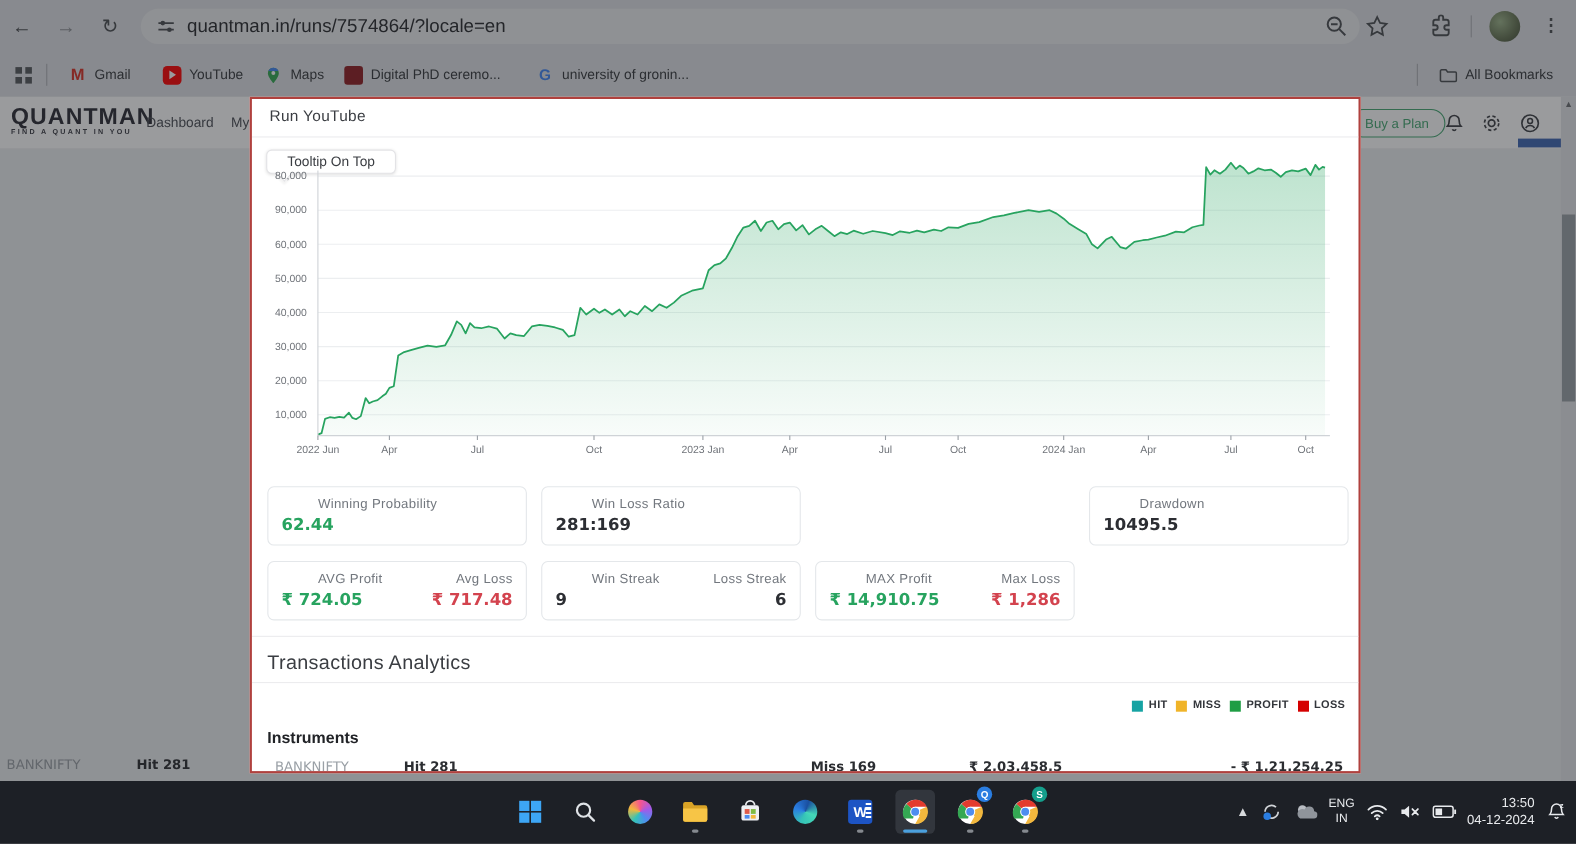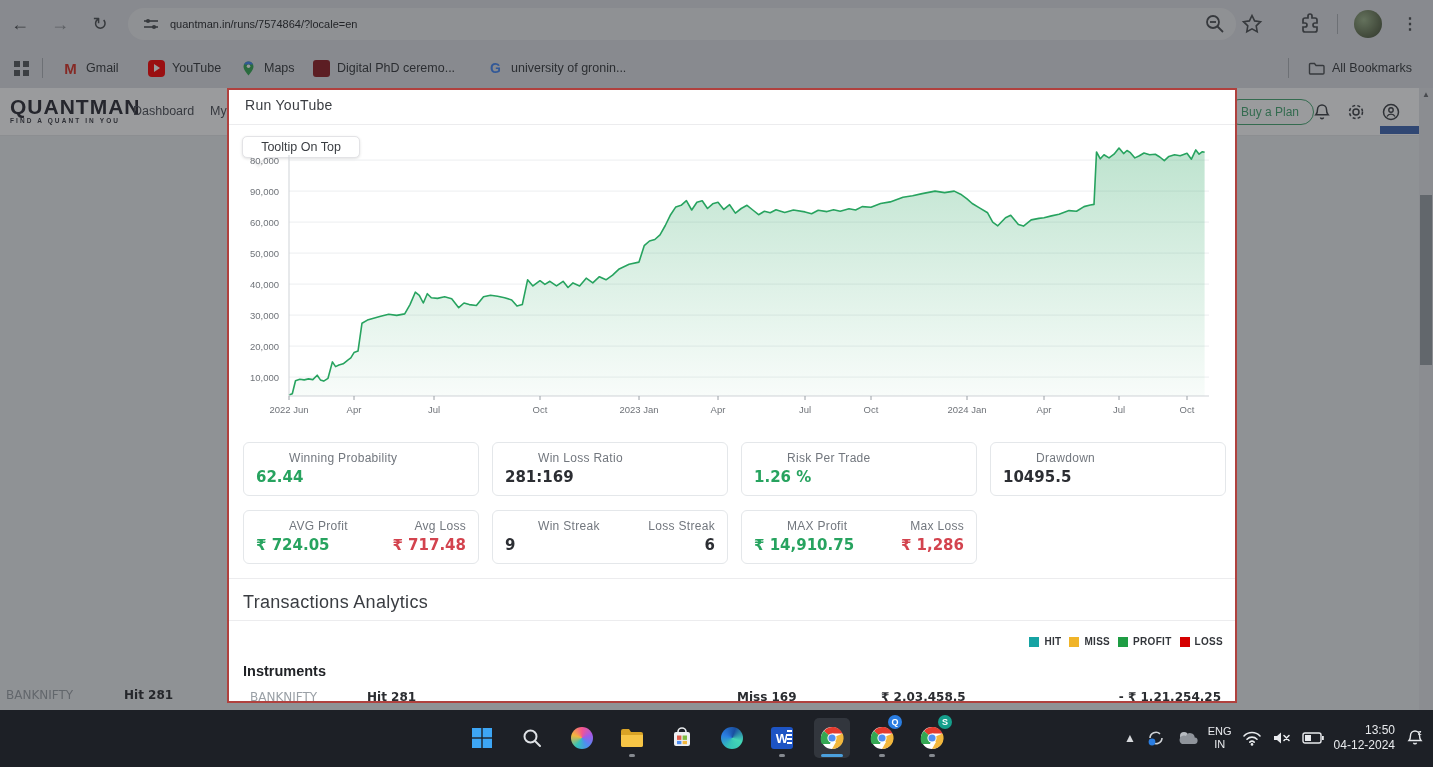--- a/index.html
+++ b/index.html
@@ -6,21 +6,21 @@
   html,body { width:1433px; height:767px; overflow:hidden; background:#000; }
   body { font-family:"Liberation Sans", sans-serif; }
   .screen { position:relative; width:1433px; height:767px; background:#dfe1e5; overflow:hidden; }
 
   
   .toolbar { position:absolute; left:0; top:0; width:1433px; height:48px; background:#dfe1e5; }
   .nav-ic { position:absolute; top:12px; width:24px; height:24px; font-size:18px; color:#4a4d51; text-align:center; line-height:24px; }
   .nav-ic.dis { color:#8d9196; }
   .omnibox { position:absolute; left:128px; top:8px; width:1108px; height:32px; border-radius:16px; background:#ecedef; display:flex; align-items:center; }
   .site-ic { margin-left:14px; width:18px; height:18px; }
-  .url-txt { margin-left:10px; font-size:11px; color:#27292c; }
+  .url-txt { margin-left:10px; font-size:17px; color:#27292c; }
   .tb-right-ic { position:absolute; top:13px; width:22px; height:22px; }
   .divider-v { position:absolute; width:1px; background:#aeb1b6; }
   .avatar { position:absolute; left:1354px; top:10px; width:28px; height:28px; border-radius:50%;
             background:radial-gradient(circle at 35% 35%, #9db48a, #647252 60%, #3f4a36); }
   .kebab { position:absolute; left:1402px; top:12px; width:16px; height:24px; color:#4a4d51; font-size:16px; font-weight:bold; text-align:center; line-height:24px; letter-spacing:0; }
 
   .bookmarks { position:absolute; left:0; top:48px; width:1433px; height:40px; background:#dfe1e5; }
   .bm-item { position:absolute; top:9px; height:22px; display:flex; align-items:center; gap:7px; font-size:12.5px; color:#35383c; }
   .bm-fav { width:17px; height:17px; display:inline-block; flex:none; }
   .apps-grid { position:absolute; left:14px; top:13px; width:15px; height:15px;
@@ -274,24 +274,20 @@
 
     <div class="cards-row" style="top:352px;">
       <div class="card" style="left:0;">
         <div class="lbl">Winning Probability</div>
         <div class="val green">62.44</div>
       </div>
       <div class="card" style="left:249px;">
         <div class="lbl">Win Loss Ratio</div>
         <div class="val">281:169</div>
       </div>
-      <div class="card" style="left:498px;">
-        <div class="lbl">Risk Per Trade</div>
-        <div class="val green">1.26  %</div>
-      </div>
       <div class="card" style="left:747px;">
         <div class="lbl">Drawdown</div>
         <div class="val">10495.5</div>
       </div>
     </div>
 
     <div class="cards-row" style="top:420px;">
       <div class="card" style="left:0;">
         <div class="half-l">
             <div class="lbl">AVG Profit</div>

